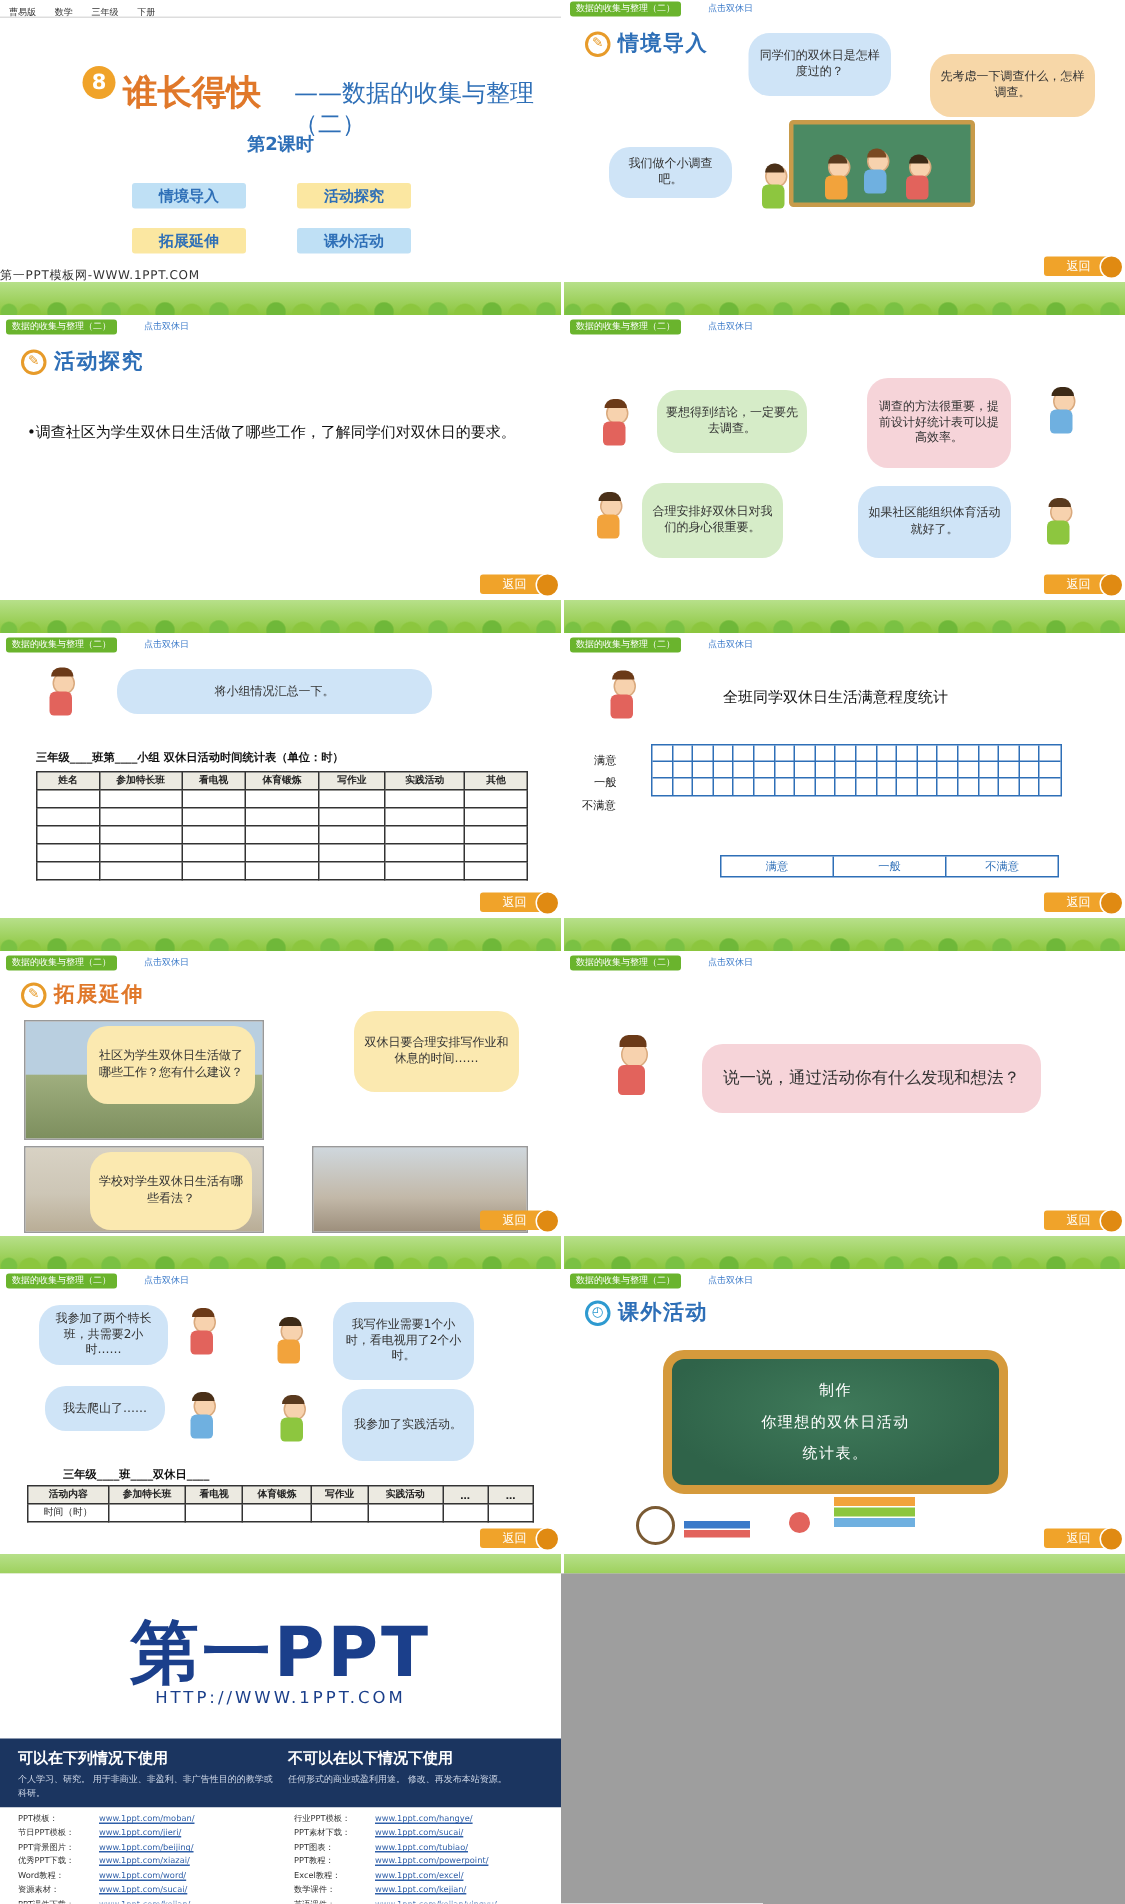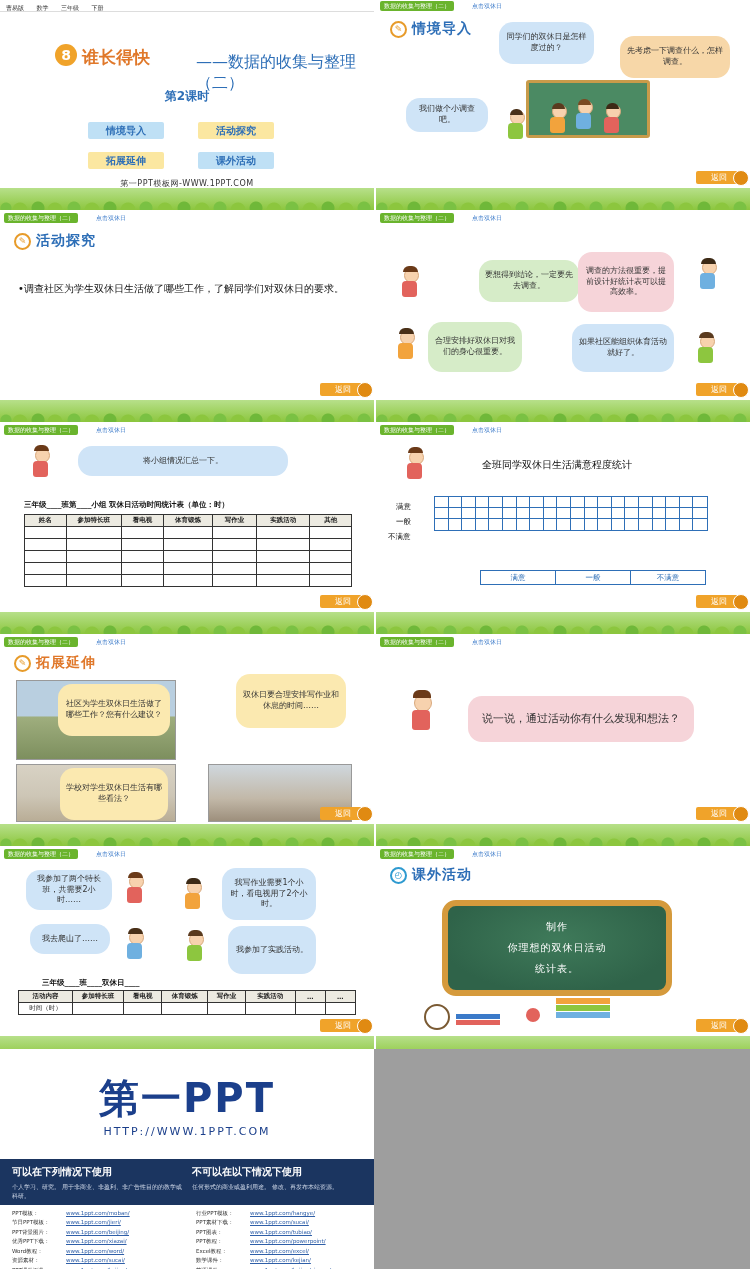--- a/index.html
+++ b/index.html
@@ -97,32 +97,32 @@
   .cov-top{
     position:absolute;left:0;top:0;width:374px;height:11px;
     background:#fff;border-bottom:1px solid #ddd;
   }
   .cov-top span{font-size:6px;color:#333;margin-right:9px;line-height:11px;display:inline-block;}
   .cov-badge{
     position:absolute;left:55px;top:44px;width:22px;height:22px;border-radius:50%;
     background:#f0a32a;color:#fff;font-size:14px;font-weight:bold;
     display:flex;align-items:center;justify-content:center;
   }
-  .cov-title{position:absolute;left:82px;top:46px;font-size:17px;font-weight:bold;color:#e0782a;}
+  .cov-title{position:absolute;left:82px;top:46px;font-size:23px;font-weight:bold;color:#e0782a;}
   .cov-sub{position:absolute;left:196px;top:52px;font-size:16px;color:#2e6fb7;}
   .cov-ks{position:absolute;left:0;top:88px;width:374px;text-align:center;font-size:12px;font-weight:bold;color:#2e6fb7;}
   .nav-btn{
     position:absolute;width:76px;height:17px;border-radius:2px;
     display:flex;align-items:center;justify-content:center;
     font-size:10px;color:#2e6fb7;font-weight:bold;
   }
   .nav-blue{background:#bfe0f5;}
   .nav-yellow{background:#fbe7a1;}
   .cov-site{
-    position:absolute;left:0;top:178px;width:374px;text-align:center;
+    position:absolute;left:0;top:178px;width:374px;text-align:left;
     font-size:8px;color:#333;letter-spacing:.5px;
   }
 
   
   .bub{
     position:absolute;border-radius:14px;box-sizing:border-box;
     display:flex;align-items:center;justify-content:center;text-align:center;
     padding:4px 6px;line-height:1.35;font-size:8px;color:#333;
   }
   .bub-blue{background:#cfe4f7;}
@@ -174,21 +174,21 @@
   
   .kid{position:absolute;}
   .kid .head{position:absolute;width:13px;height:13px;border-radius:50%;background:#f7d2ae;border:1px solid #d9a97d;}
   .kid .hair{position:absolute;width:13px;height:6px;border-radius:6px 6px 0 0;}
   .kid .body{position:absolute;width:15px;height:16px;border-radius:4px 4px 3px 3px;}
 
   
   .wm{position:absolute;left:0;top:1049px;width:374px;height:110px;background:#fff;}
   .wm .logo{
     position:absolute;left:0;top:22px;width:374px;text-align:center;
-    font-size:40px;font-weight:bold;color:#1b3f8b;letter-spacing:2px;
+    font-size:46px;font-weight:bold;color:#1b3f8b;letter-spacing:2px;
   }
   .wm .url{
     position:absolute;left:0;top:76px;width:374px;text-align:center;
     font-size:11px;color:#1b3f8b;letter-spacing:2px;
   }
   .gray-block{position:absolute;left:374px;top:1049px;width:376px;height:220px;background:#9e9e9e;}
 
   .rules{position:absolute;left:0;top:1159px;width:374px;height:46px;background:#1b3560;color:#fff;}
   .rules .col{position:absolute;top:6px;font-size:8px;}
   .rules .col b{font-size:10px;}
@@ -303,21 +303,21 @@
   </div>
 
   <div class="slide" style="left:376px;top:212px;">
     <div class="inner">
       <div class="grass-top"></div>
       <div class="hdr">
         <div class="tag">数据的收集与整理（二）</div>
         <div class="sub">点击双休日</div>
       </div>
 
-      <div class="bub bub-green" style="left:62px;top:48px;width:100px;height:42px;margin-left:41px;">要想得到结论，一定要先去调查。</div>
+      <div class="bub bub-green" style="left:62px;top:48px;width:100px;height:42px;">要想得到结论，一定要先去调查。</div>
       <div class="bub bub-pink" style="left:202px;top:40px;width:96px;height:60px;">调查的方法很重要，提前设计好统计表可以提高效率。</div>
       <div class="bub bub-green" style="left:52px;top:110px;width:94px;height:50px;">合理安排好双休日对我们的身心很重要。</div>
       <div class="bub bub-blue" style="left:196px;top:112px;width:102px;height:48px;">如果社区能组织体育活动就好了。</div>
 
       <div class="kid" style="left:22px;top:54px;width:28px;height:46px;">
         <div class="head" style="left:6px;top:2px;"></div>
         <div class="hair" style="left:5px;top:0;width:15px;background:#6b3a18;"></div>
         <div class="body" style="left:4px;top:15px;background:#e2635c;"></div>
       </div>
       <div class="kid" style="left:320px;top:46px;width:28px;height:46px;">

